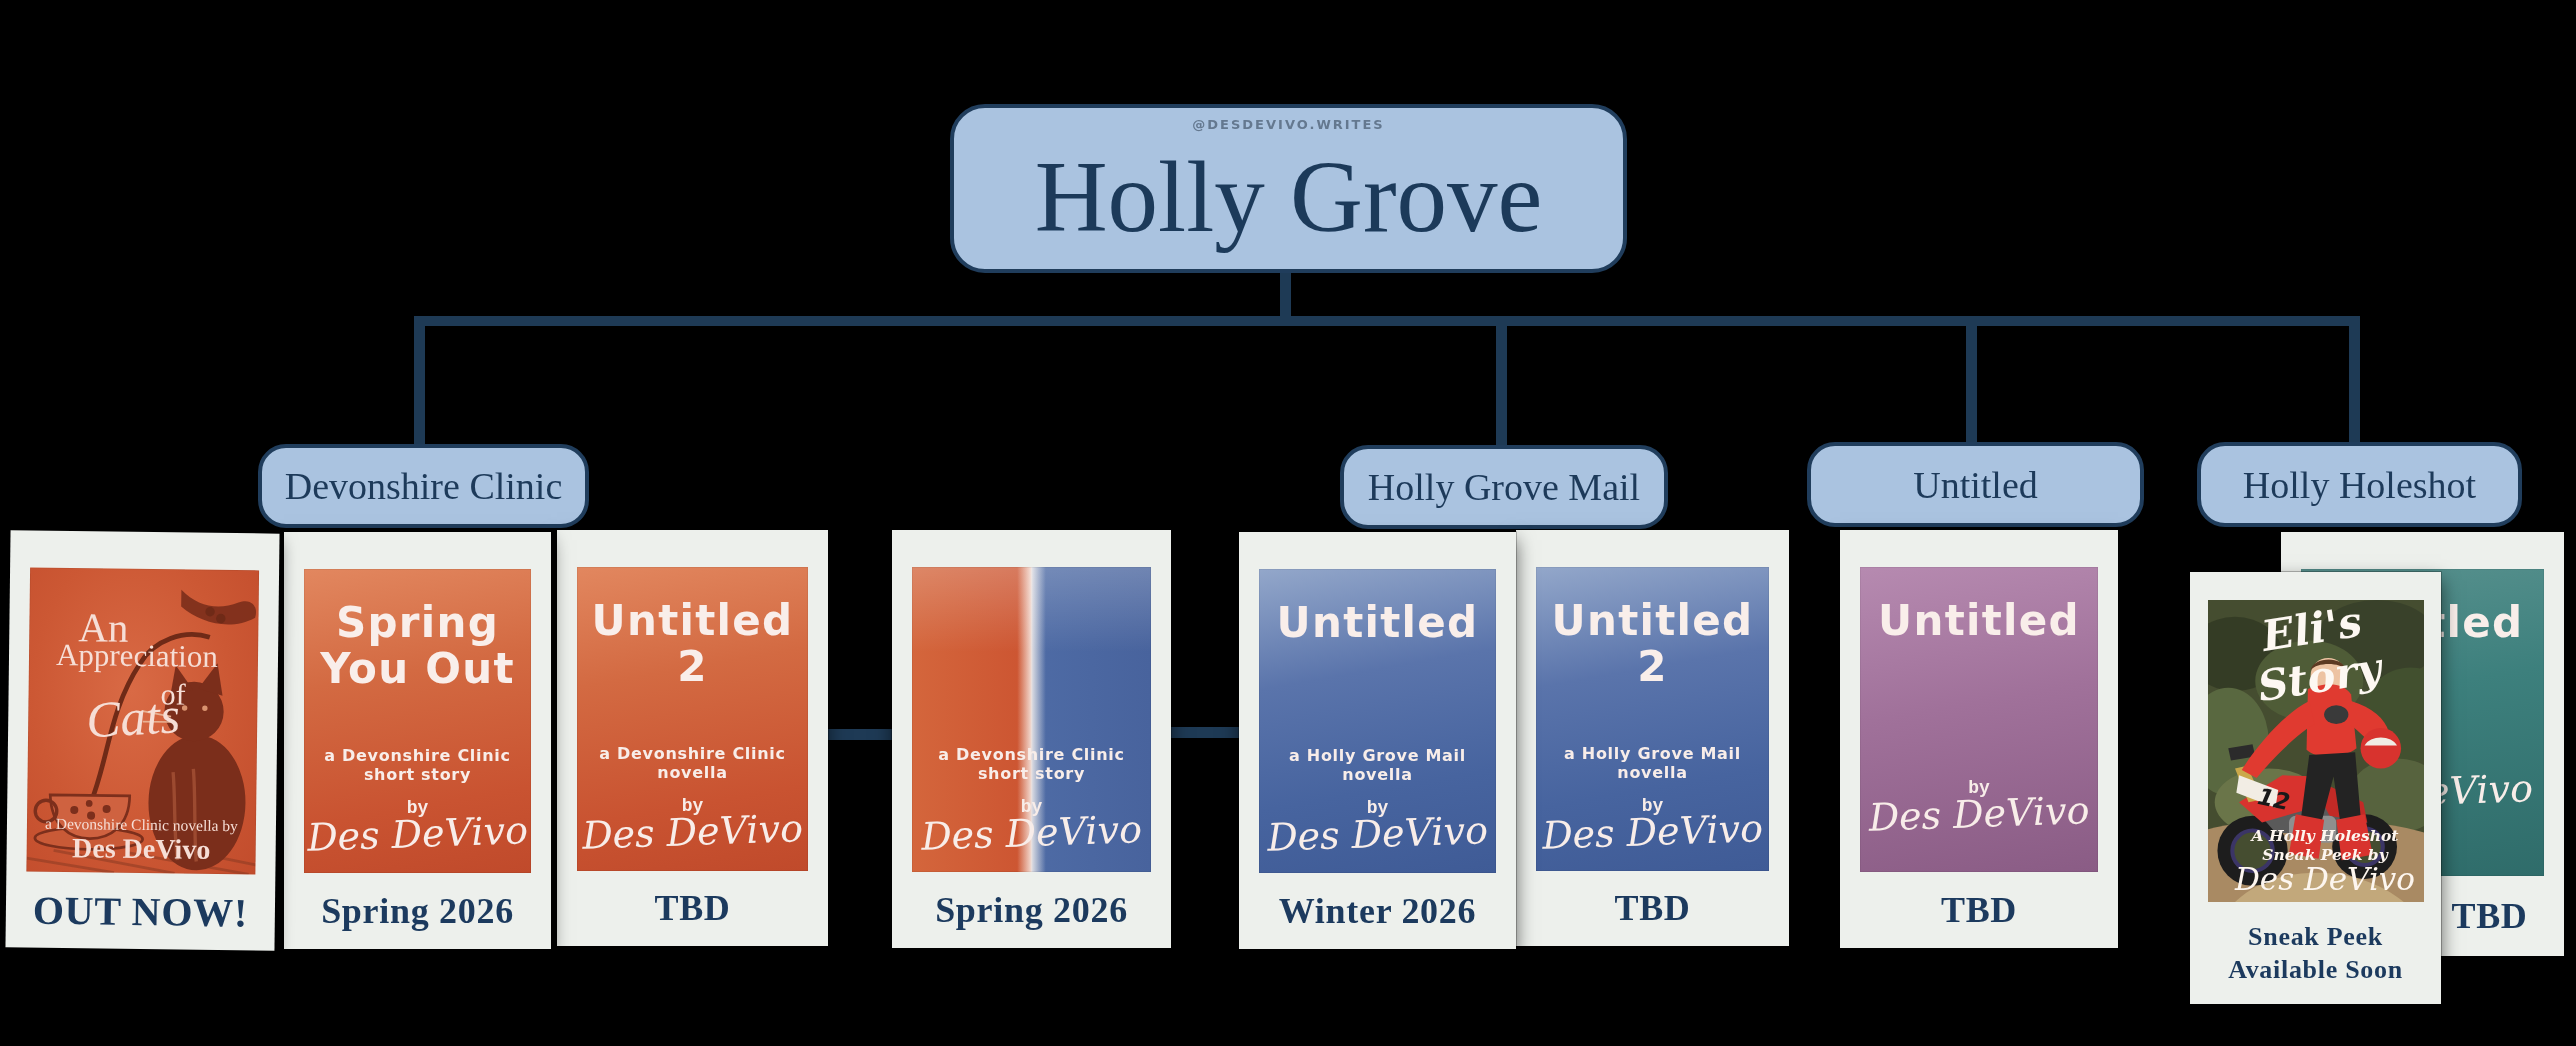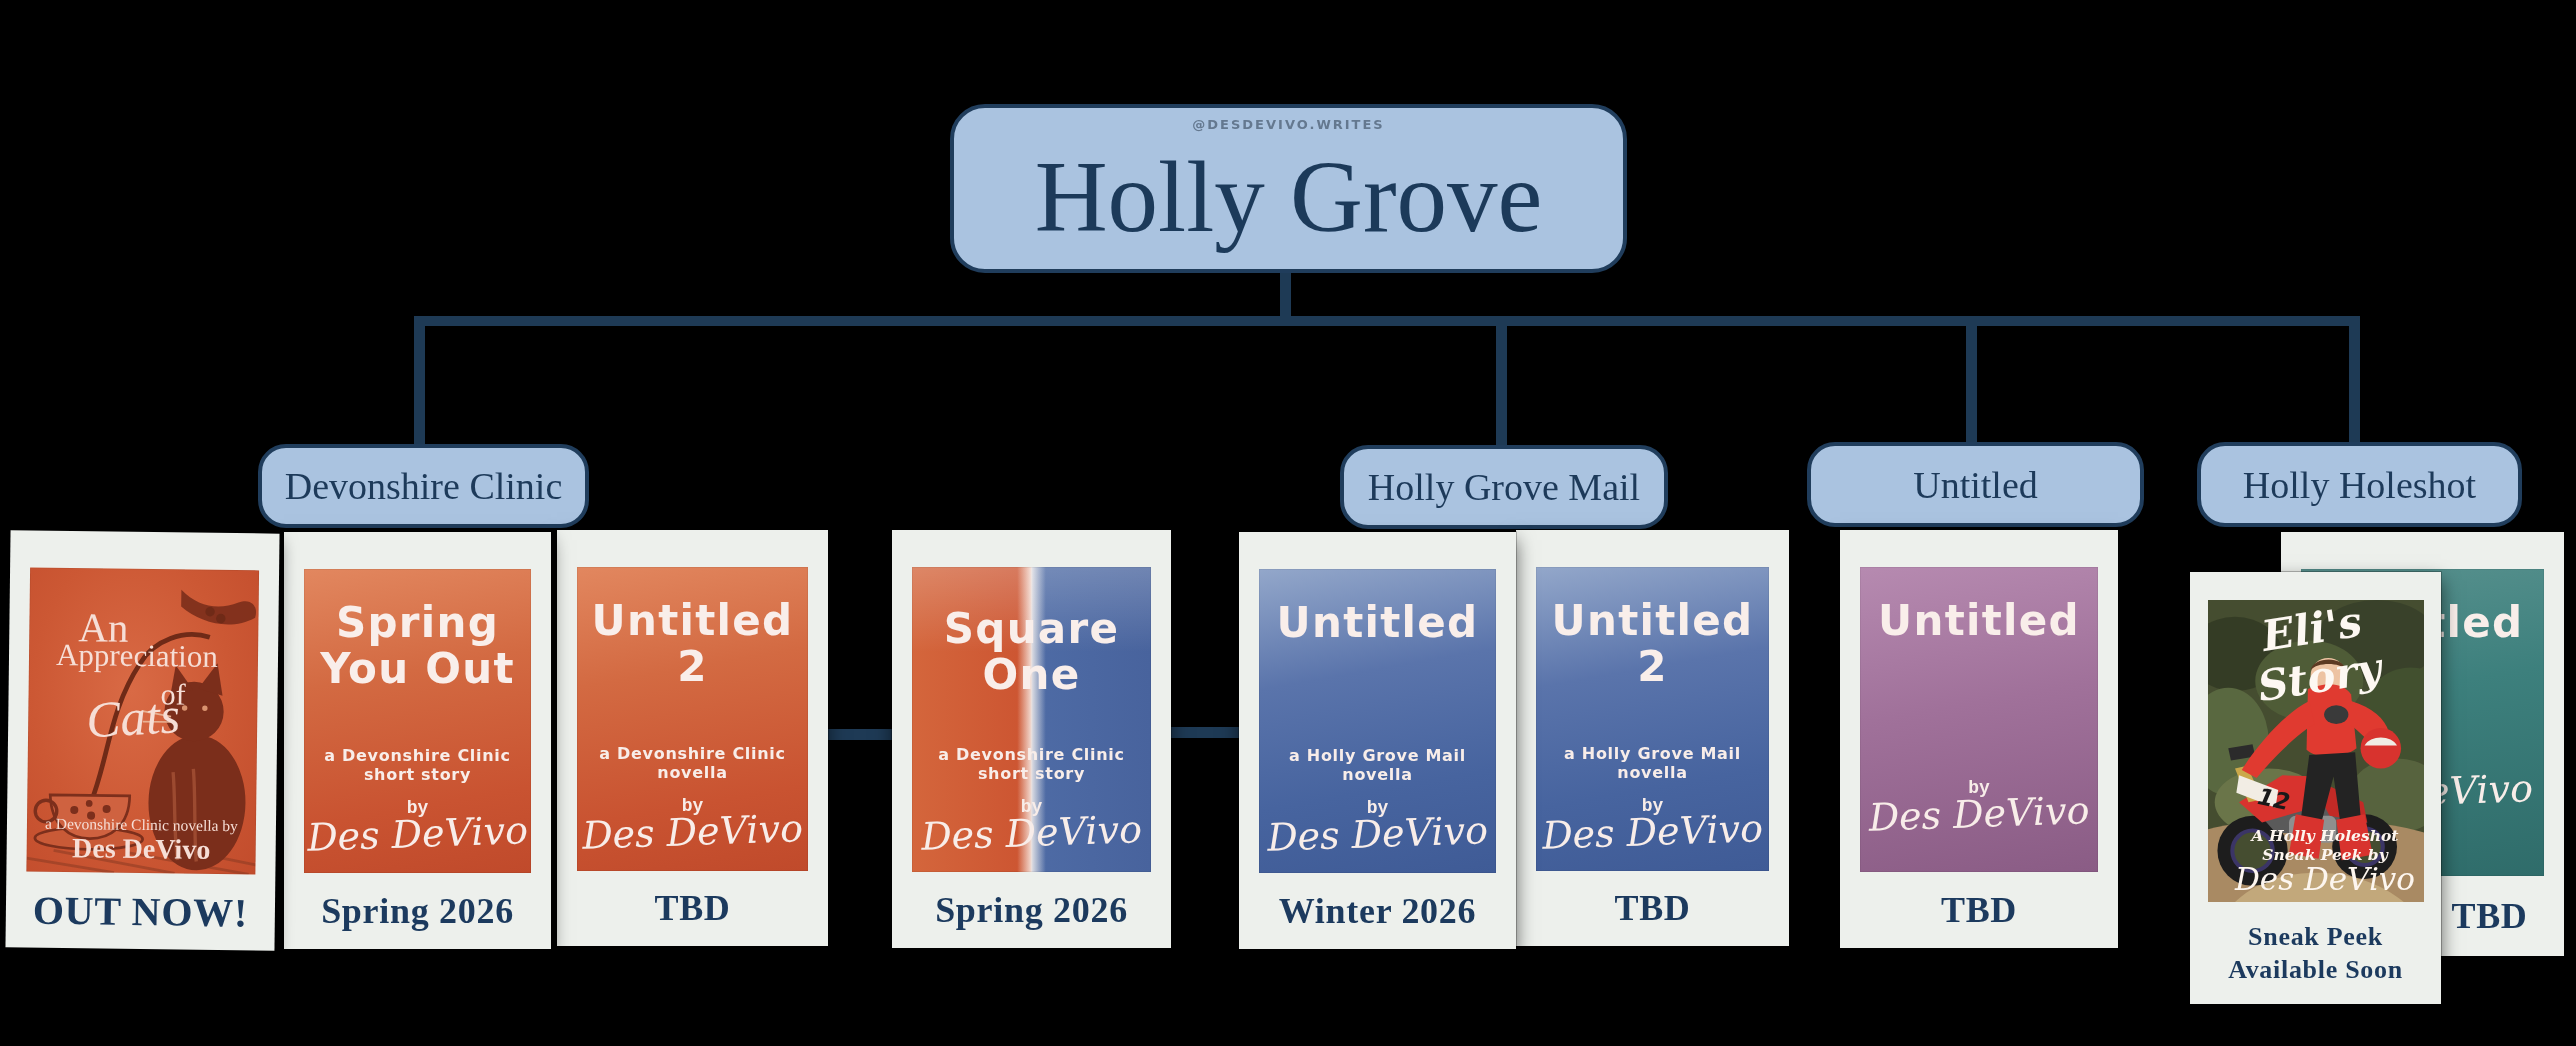--- a/index.html
+++ b/index.html
@@ -177,24 +177,20 @@
         <div class="series-line">a Devonshire Clinic novella</div>
         <div class="by-word">by</div>
         <div class="sig">Des DeVivo</div>
       </div>
     </div>
     <div class="pdate" style="bottom:0;height:76px;">TBD</div>
   </div>
 
   <div class="polaroid" style="left:892px;top:530px;width:279px;height:418px;z-index:2;">
     <div class="photo ph-split" style="height:305px;">
-      <div class="cover-title" style="margin-top:39px;">
-        <div>Square</div>
-        <div>One</div>
-      </div>
       <div class="sub-block">
         <div class="series-line">a Devonshire Clinic short story</div>
         <div class="by-word">by</div>
         <div class="sig">Des DeVivo</div>
       </div>
     </div>
     <div class="pdate" style="bottom:0;height:76px;">Spring 2026</div>
   </div>
 
   <div class="polaroid" style="left:1239px;top:532px;width:277px;height:417px;z-index:3;">

